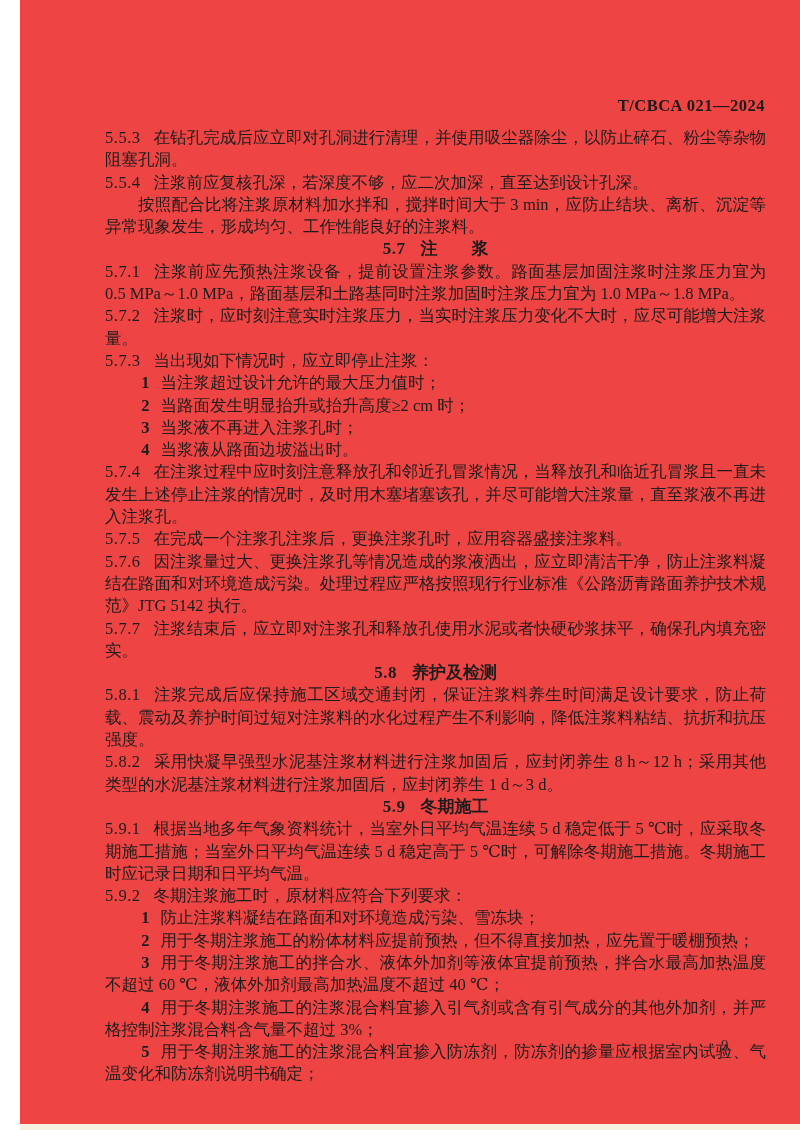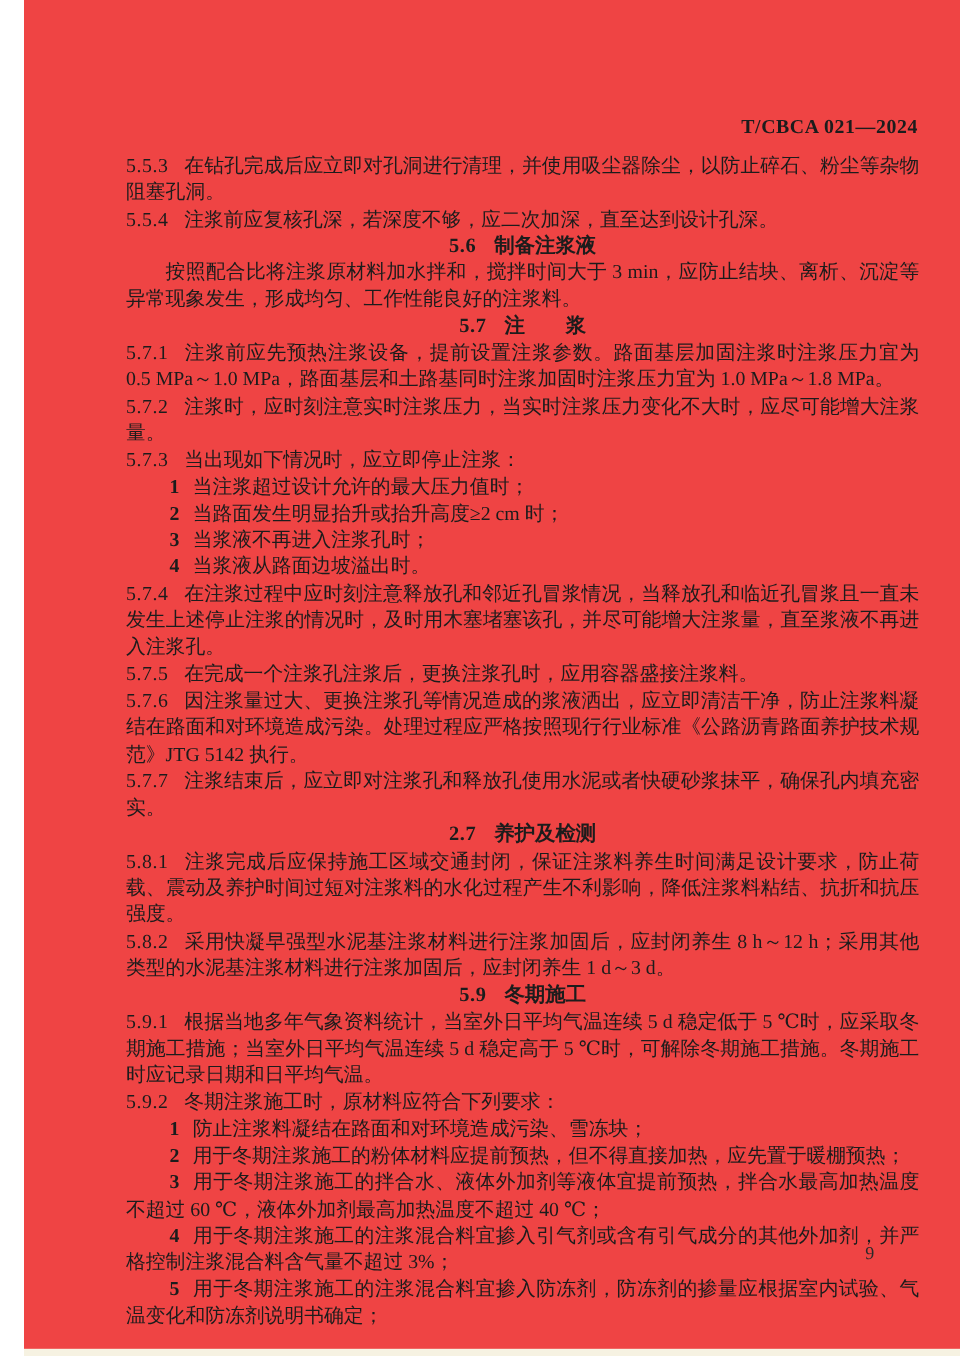--- a/index.html
+++ b/index.html
@@ -54,21 +54,20 @@
 <div class="page">
 
   <div class="running-header">T/CBCA 021—2024</div>
 
   <main class="content">
 
     <p class="clause"><b class="num">5.5.3</b><span>在钻孔完成后应立即对孔洞进行清理，并使用吸尘器除尘，以防止碎石、粉尘等杂物阻塞孔洞。</span></p>
 
     <p class="clause"><b class="num">5.5.4</b><span>注浆前应复核孔深，若深度不够，应二次加深，直至达到设计孔深。</span></p>
 
-    <h3 class="heading"><span class="hnum">5.6</span><span>制备注浆液</span></h3>
 
     <p class="para">按照配合比将注浆原材料加水拌和，搅拌时间大于 3 min，应防止结块、离析、沉淀等异常现象发生，形成均匀、工作性能良好的注浆料。</p>
 
     <h3 class="heading"><span class="hnum">5.7</span><span>注　　浆</span></h3>
 
     <p class="clause"><b class="num">5.7.1</b><span>注浆前应先预热注浆设备，提前设置注浆参数。路面基层加固注浆时注浆压力宜为 0.5 MPa～1.0 MPa，路面基层和土路基同时注浆加固时注浆压力宜为 1.0 MPa～1.8 MPa。</span></p>
 
     <p class="clause"><b class="num">5.7.2</b><span>注浆时，应时刻注意实时注浆压力，当实时注浆压力变化不大时，应尽可能增大注浆量。</span></p>
 
     <p class="clause"><b class="num">5.7.3</b><span>当出现如下情况时，应立即停止注浆：</span></p>
@@ -83,21 +82,21 @@
 
     <p class="clause"><b class="num">5.7.4</b><span>在注浆过程中应时刻注意释放孔和邻近孔冒浆情况，当释放孔和临近孔冒浆且一直未发生上述停止注浆的情况时，及时用木塞堵塞该孔，并尽可能增大注浆量，直至浆液不再进入注浆孔。</span></p>
 
     <p class="clause"><b class="num">5.7.5</b><span>在完成一个注浆孔注浆后，更换注浆孔时，应用容器盛接注浆料。</span></p>
 
     <p class="clause"><b class="num">5.7.6</b><span>因注浆量过大、更换注浆孔等情况造成的浆液洒出，应立即清洁干净，防止注浆料凝结在路面和对环境造成污染。处理过程应严格按照现行行业标准《公路沥青路面养护技术规范》JTG 5142 执行。</span></p>
 
     <p class="clause"><b class="num">5.7.7</b><span>注浆结束后，应立即对注浆孔和释放孔使用水泥或者快硬砂浆抹平，确保孔内填充密实。</span></p>
 
 
-    <h3 class="heading"><span class="hnum">2.7</span><span>养护及检测</span></h3>
+    <h3 class="heading"><span class="hnum">5.8</span><span>养护及检测</span></h3>
 
     <p class="clause"><b class="num">5.8.1</b><span>注浆完成后应保持施工区域交通封闭，保证注浆料养生时间满足设计要求，防止荷载、震动及养护时间过短对注浆料的水化过程产生不利影响，降低注浆料粘结、抗折和抗压强度。</span></p>
 
     <p class="clause"><b class="num">5.8.2</b><span>采用快凝早强型水泥基注浆材料进行注浆加固后，应封闭养生 8 h～12 h；采用其他类型的水泥基注浆材料进行注浆加固后，应封闭养生 1 d～3 d。</span></p>
 
     <h3 class="heading"><span class="hnum">5.9</span><span>冬期施工</span></h3>
 
     <p class="clause"><b class="num">5.9.1</b><span>根据当地多年气象资料统计，当室外日平均气温连续 5 d 稳定低于 5 ℃时，应采取冬期施工措施；当室外日平均气温连续 5 d 稳定高于 5 ℃时，可解除冬期施工措施。冬期施工时应记录日期和日平均气温。</span></p>
 
     <p class="clause"><b class="num">5.9.2</b><span>冬期注浆施工时，原材料应符合下列要求：</span></p>

